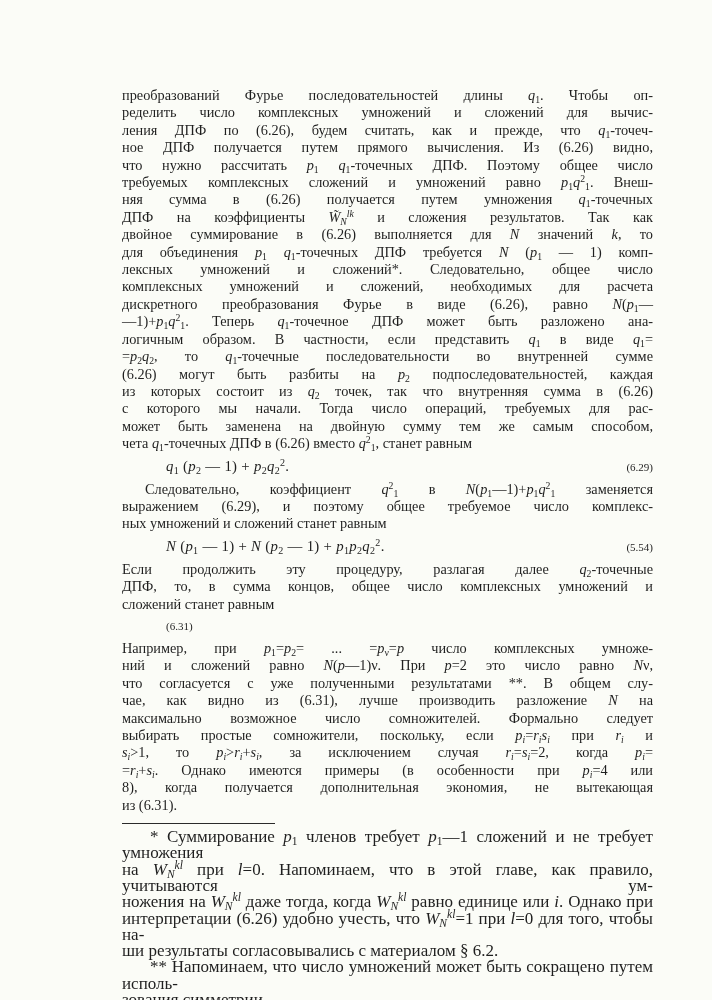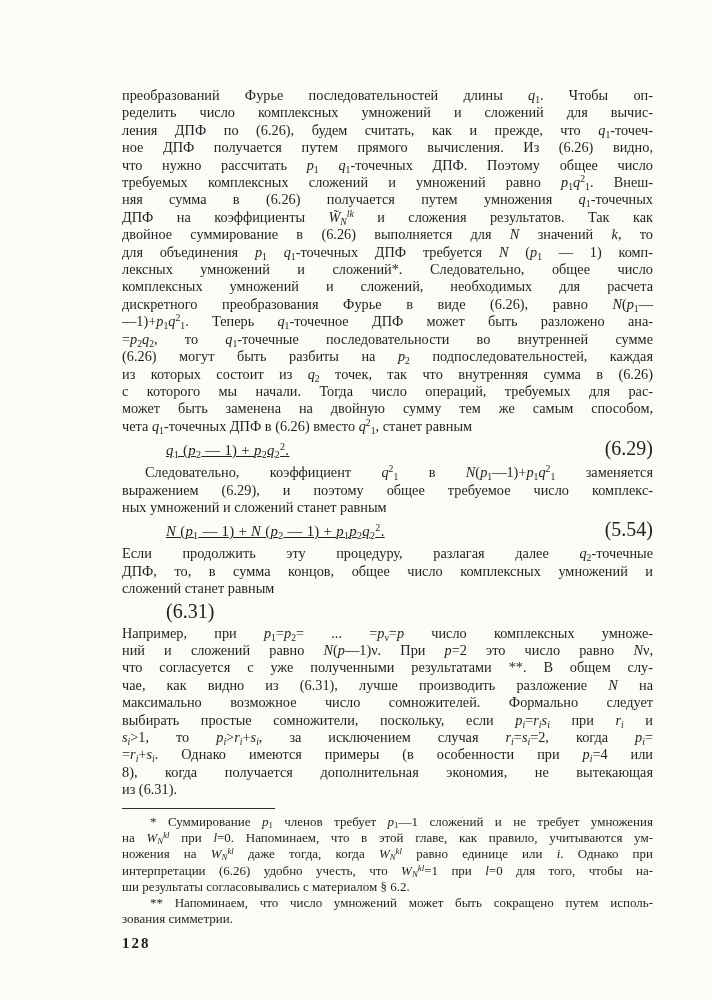--- a/index.html
+++ b/index.html
@@ -35,31 +35,31 @@
   sub { font-size: 68%; vertical-align: -0.28em; }
   sup { font-size: 68%; vertical-align: 0.5em; }
   .eq-row {
     display: flex;
     justify-content: space-between;
     align-items: baseline;
     padding: 4px 0 4px 44px;
     font-size: 14.8px;
     line-height: 19px;
   }
-  .eq-formula { letter-spacing: 0.3px; text-decoration: underline; }
-  .eq-number { font-style: normal; font-size: 20px; }
+  .eq-formula { letter-spacing: 0.3px; }
+  .eq-number { font-style: normal; font-size: 11px; }
   .footnote-rule {
     width: 153px;
     height: 0;
     border-top: 1.2px solid #2a2a2a;
     margin: 9px 0 5px 0;
   }
   .footnote { margin: 0; }
   .footnote .line {
-    font-size: 13px;
+    font-size: 17px;
     line-height: 16.3px;
   }
   .footnote .line.indent { text-indent: 28px; }
   .page-number {
     margin-top: 7px;
     font-weight: bold;
     font-size: 15px;
     letter-spacing: 2px;
   }
 </style>
@@ -77,20 +77,21 @@
           <div class="line">что нужно рассчитать <i>p</i><sub>1</sub> <i>q</i><sub>1</sub>-точечных ДПФ. Поэтому общее число</div>
           <div class="line">требуемых комплексных сложений и умножений равно <i>p</i><sub>1</sub><i>q</i><sup>2</sup><sub>1</sub>. Внеш-</div>
           <div class="line">няя сумма в (6.26) получается путем умножения <i>q</i><sub>1</sub>-точечных</div>
           <div class="line">ДПФ на коэффициенты <i>W̃</i><sub><i>N</i></sub><sup><i>lk</i></sup> и сложения результатов. Так как</div>
           <div class="line">двойное суммирование в (6.26) выполняется для <i>N</i> значений <i>k</i>, то</div>
           <div class="line">для объединения <i>p</i><sub>1</sub> <i>q</i><sub>1</sub>-точечных ДПФ требуется <i>N</i> (<i>p</i><sub>1</sub> — 1) комп-</div>
           <div class="line">лексных умножений и сложений*. Следовательно, общее число</div>
           <div class="line">комплексных умножений и сложений, необходимых для расчета</div>
           <div class="line">дискретного преобразования Фурье в виде (6.26), равно <i>N</i>(<i>p</i><sub>1</sub>—</div>
           <div class="line">—1)+<i>p</i><sub>1</sub><i>q</i><sup>2</sup><sub>1</sub>. Теперь <i>q</i><sub>1</sub>-точечное ДПФ может быть разложено ана-</div>
+          <div class="line">логичным образом. В частности, если представить <i>q</i><sub>1</sub> в виде <i>q</i><sub>1</sub>=</div>
           <div class="line">=<i>p</i><sub>2</sub><i>q</i><sub>2</sub>, то <i>q</i><sub>1</sub>-точечные последовательности во внутренней сумме</div>
           <div class="line">(6.26) могут быть разбиты на <i>p</i><sub>2</sub> подпоследовательностей, каждая</div>
           <div class="line">из которых состоит из <i>q</i><sub>2</sub> точек, так что внутренняя сумма в (6.26)</div>
           <div class="line">с которого мы начали. Тогда число операций, требуемых для рас-</div>
           <div class="line">может быть заменена на двойную сумму тем же самым способом,</div>
           <div class="line last">чета <i>q</i><sub>1</sub>-точечных ДПФ в (6.26) вместо <i>q</i><sup>2</sup><sub>1</sub>, станет равным</div>
         </div>
         <div class="eq-row">
           <span class="eq-formula"><i>q</i><sub>1</sub> (<i>p</i><sub>2</sub> — 1) + <i>p</i><sub>2</sub><i>q</i><sub>2</sub><sup>2</sup>.</span>
           <span class="eq-number">(6.29)</span>

